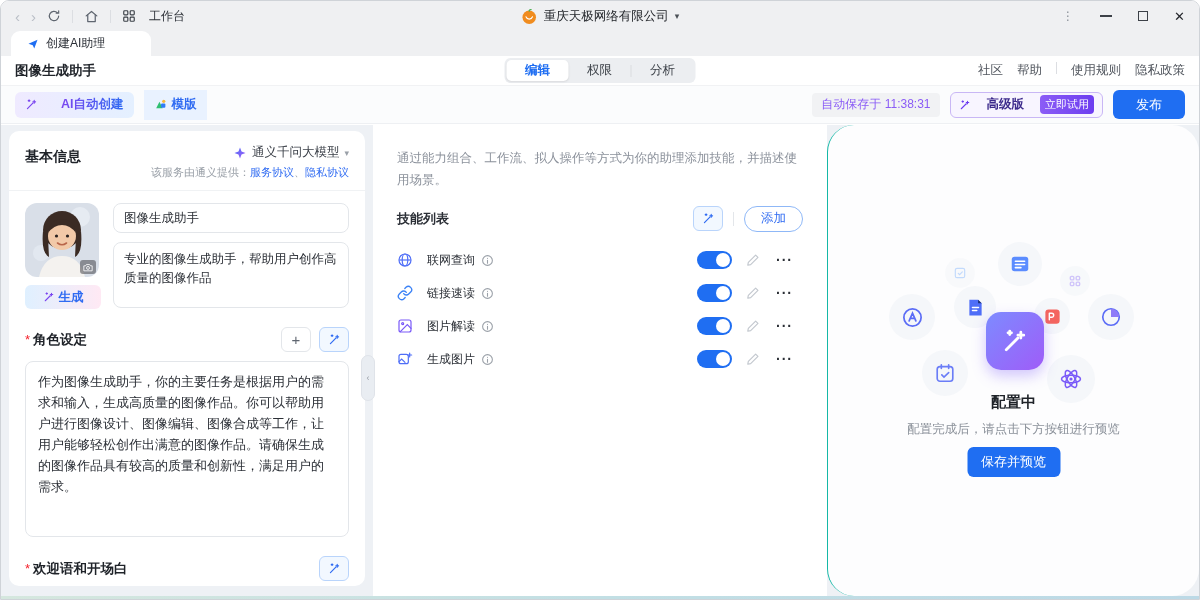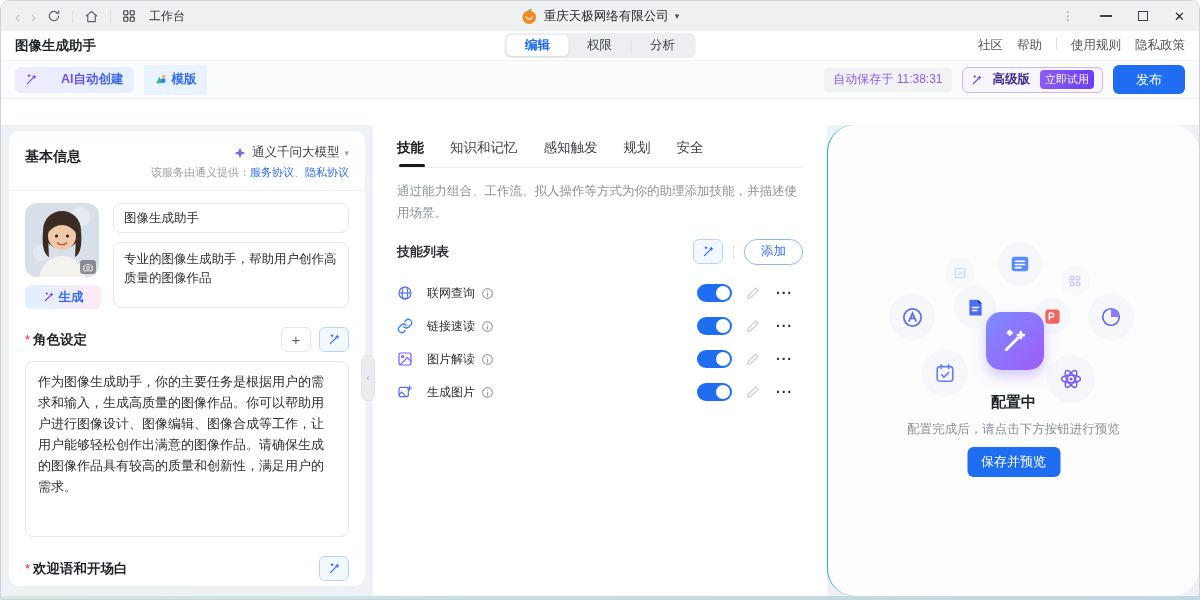--- a/index.html
+++ b/index.html
@@ -47,21 +47,21 @@
     display:flex; align-items:center; padding:0 14px; gap:10px; }
   .btn-ai-create { height:26px; border-radius:6px; padding:0 10px; display:flex; align-items:center; gap:23px;
     background:linear-gradient(90deg,#efeaff,#e4f0ff); cursor:pointer; }
   .btn-ai-create .lbl { font-size:12.5px; font-weight:bold;
     background:linear-gradient(90deg,#7b46f0,#2f6bf2); -webkit-background-clip:text; background-clip:text; color:transparent; }
   .btn-template { height:30px; border-radius:0; padding:0 10px; display:flex; align-items:center; gap:5px;
     background:#e9f2ff; color:#2f6bf2; font-size:12.5px; font-weight:bold; cursor:pointer; }
   .toolbar-right { margin-left:auto; display:flex; align-items:center; gap:10px; }
   .autosave { height:24px; padding:0 9px; display:flex; align-items:center; border-radius:4px;
     background:#f1f2f4; color:#8b5cf6; font-size:12px; }
-  .premium { height:26px; padding:0 8px; display:flex; align-items:center; gap:10px; border-radius:6px;
+  .premium { height:26px; padding:0 8px; display:flex; align-items:center; gap:16px; border-radius:6px;
     border:1px solid #c9b7f5; background:#f8f5ff; cursor:pointer; }
   .premium .plabel { font-size:12.5px; font-weight:bold; color:#3d2b8c; }
   .premium .pbadge { font-size:11px; color:#fff; background:linear-gradient(90deg,#8b5cf6,#6d3df0);
     border-radius:4px; padding:2px 5px; }
   .btn-publish { width:72px; height:29px; border:none; border-radius:6px; background:#1f6ef2; color:#fff;
     font-size:13px; cursor:pointer; font-family:inherit; }
 
   
   .main { position:absolute; top:124px; left:0; right:0; bottom:3px; background:#eef1f5; }
 
@@ -194,20 +194,28 @@
       <span style="font-size:9px;color:#4b5057;" data-interactable="false">▾</span>
     </div>
     <div class="win-controls">
       <span class="wc wc-kebab" data-interactable="true">⋮</span>
       <span class="wc-min" data-interactable="true"></span>
       <span class="wc-max" data-interactable="true"></span>
       <span class="wc" data-interactable="true">✕</span>
     </div>
   </div>
 
+  <div class="tabstrip" data-interactable="false">
+    <div class="app-tab" data-interactable="true">
+      <svg width="12" height="12" viewBox="0 0 24 24" data-interactable="false">
+          <path d="M3 11.5 21 3.5 14.5 21l-3-6.5L3 11.5z" fill="#1f6ef2"></path>
+        </svg>
+      <span data-interactable="false">创建AI助理</span>
+    </div>
+  </div>
 
   <div class="header-row" data-interactable="false">
     <span class="page-title" data-interactable="false">图像生成助手</span>
     <div class="segmented" data-interactable="false">
       <div class="seg-item active" data-interactable="true">编辑</div>
       <div class="seg-item" data-interactable="true">权限</div>
       <div class="seg-div" data-interactable="false"></div>
       <div class="seg-item" data-interactable="true">分析</div>
     </div>
     <div class="header-links">
@@ -345,27 +353,20 @@
               </svg>
           </div>
         </div>
       </div>
       
     </div>
 
     <div class="collapse-handle" data-interactable="true">‹</div>
 
     <div class="mid-panel" data-interactable="false">
-      <div class="mid-tabs" data-interactable="false">
-        <div class="mid-tab active" data-interactable="true">技能</div>
-        <div class="mid-tab" data-interactable="true">知识和记忆</div>
-        <div class="mid-tab" data-interactable="true">感知触发</div>
-        <div class="mid-tab" data-interactable="true">规划</div>
-        <div class="mid-tab" data-interactable="true">安全</div>
-      </div>
       <div class="mid-desc" data-interactable="false">通过能力组合、工作流、拟人操作等方式为你的助理添加技能，并描述使用场景。</div>
 
       <div class="list-header">
         <span class="list-title" data-interactable="false">技能列表</span>
         <div class="lh-actions">
           <div class="mini-btn magic" data-interactable="true">
             <svg width="13" height="13" viewBox="0 0 24 24" fill="none" stroke="#2f6bf2" stroke-width="2.2" stroke-linecap="round" data-interactable="false">
                 <path d="M4.5 19.5 14.5 9.5"></path>
                 <path d="M17 4.5v5M14.5 7h5"></path>
                 <path d="M7.5 3.5v3M6 5h3"></path>

